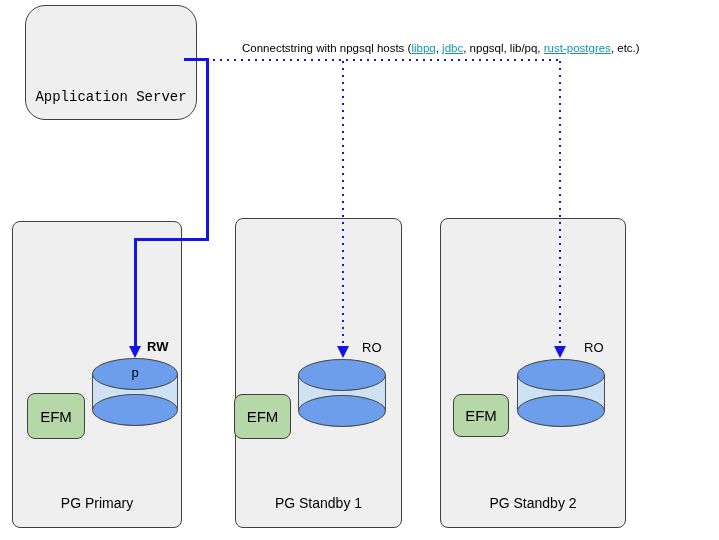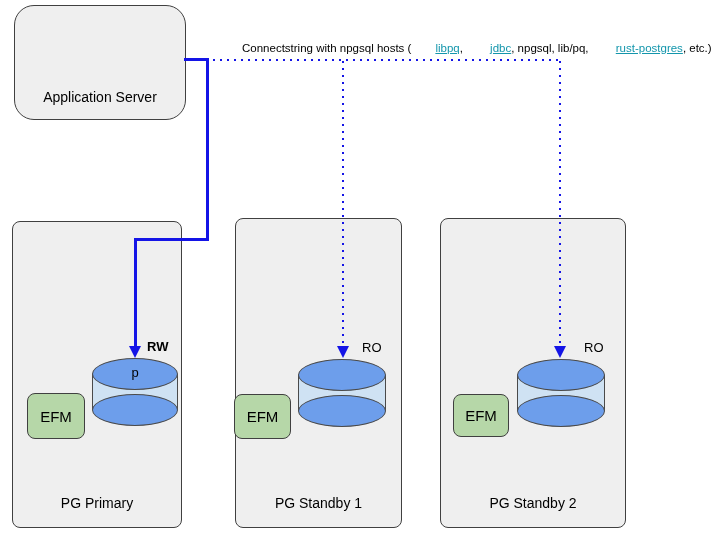--- a/index.html
+++ b/index.html
@@ -49,28 +49,28 @@
   .solid-h{height:3px;background:var(--blue);}
   .solid-v{width:3px;background:var(--blue);}
   .dot-h{height:2px;background-image:repeating-linear-gradient(to right,var(--blue) 0 2px,transparent 2px 7px);}
   .dot-v{width:2px;background-image:repeating-linear-gradient(to bottom,var(--blue) 0 2px,transparent 2px 7px);}
   .arrow-down{position:absolute;width:0;height:0;z-index:5;
               border-left:6px solid transparent;border-right:6px solid transparent;
               border-top:12px solid var(--blue);}
 
   
   .annotation{position:absolute;left:242px;top:42px;font-size:11.5px;white-space:nowrap;z-index:6;}
-  .annotation .link{color:var(--teal);text-decoration:underline;cursor:pointer;padding-left:24px;}
+  .annotation .link{color:var(--teal);text-decoration:underline;cursor:pointer;}
 </style>
 </head>
 <body>
 
 <div class="canvas">
 
-  <div class="node app-server" style="left:14px;top:5px;width:170px;height:113px;">
+  <div class="node app-server" style="left:25px;top:5px;width:170px;height:113px;font-family:Liberation Mono, monospace;">
     <div class="node-title">Application Server</div>
   </div>
 
   <div class="annotation"><span>Connectstring with npgsql hosts (</span><span class="link">libpq</span><span>, </span><span class="link">jdbc</span><span>, npgsql, lib/pq, </span><span class="link">rust-postgres</span><span>, etc.)</span></div>
 
   <div class="node" style="left:12px;top:221px;width:168px;height:305px;">
     <div class="node-title">PG Primary</div>
   </div>
   <div class="chip" style="left:27px;top:359px;width:56px;height:44px;">
     <span>EFM</span>

